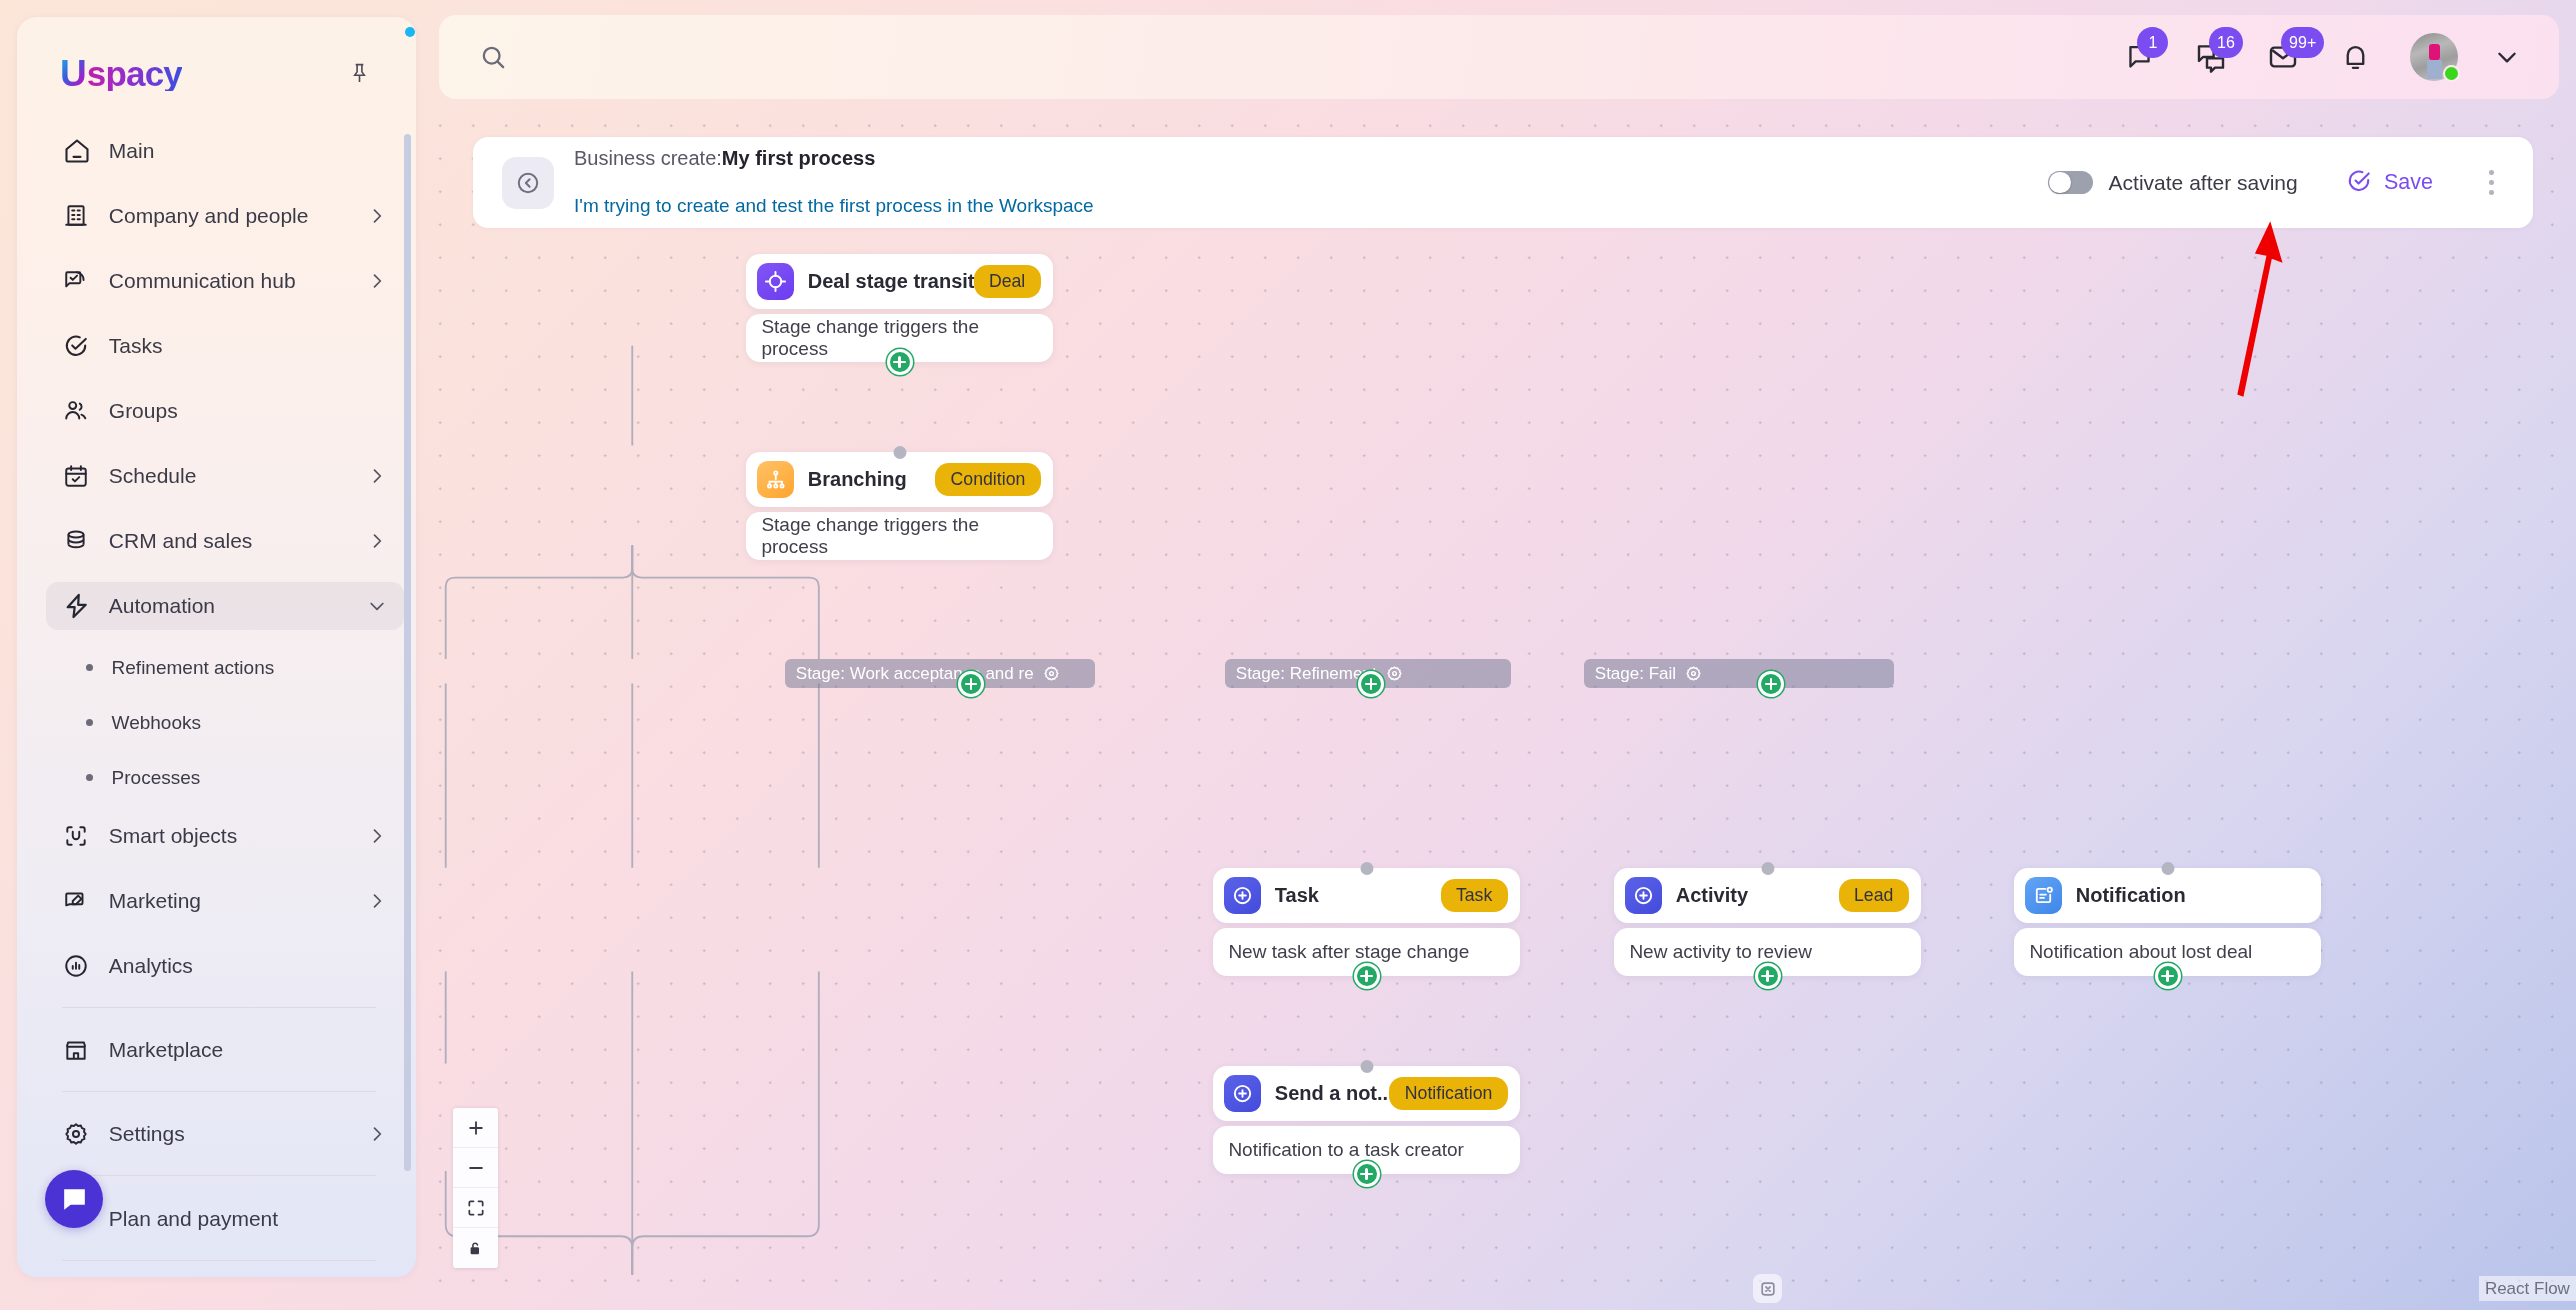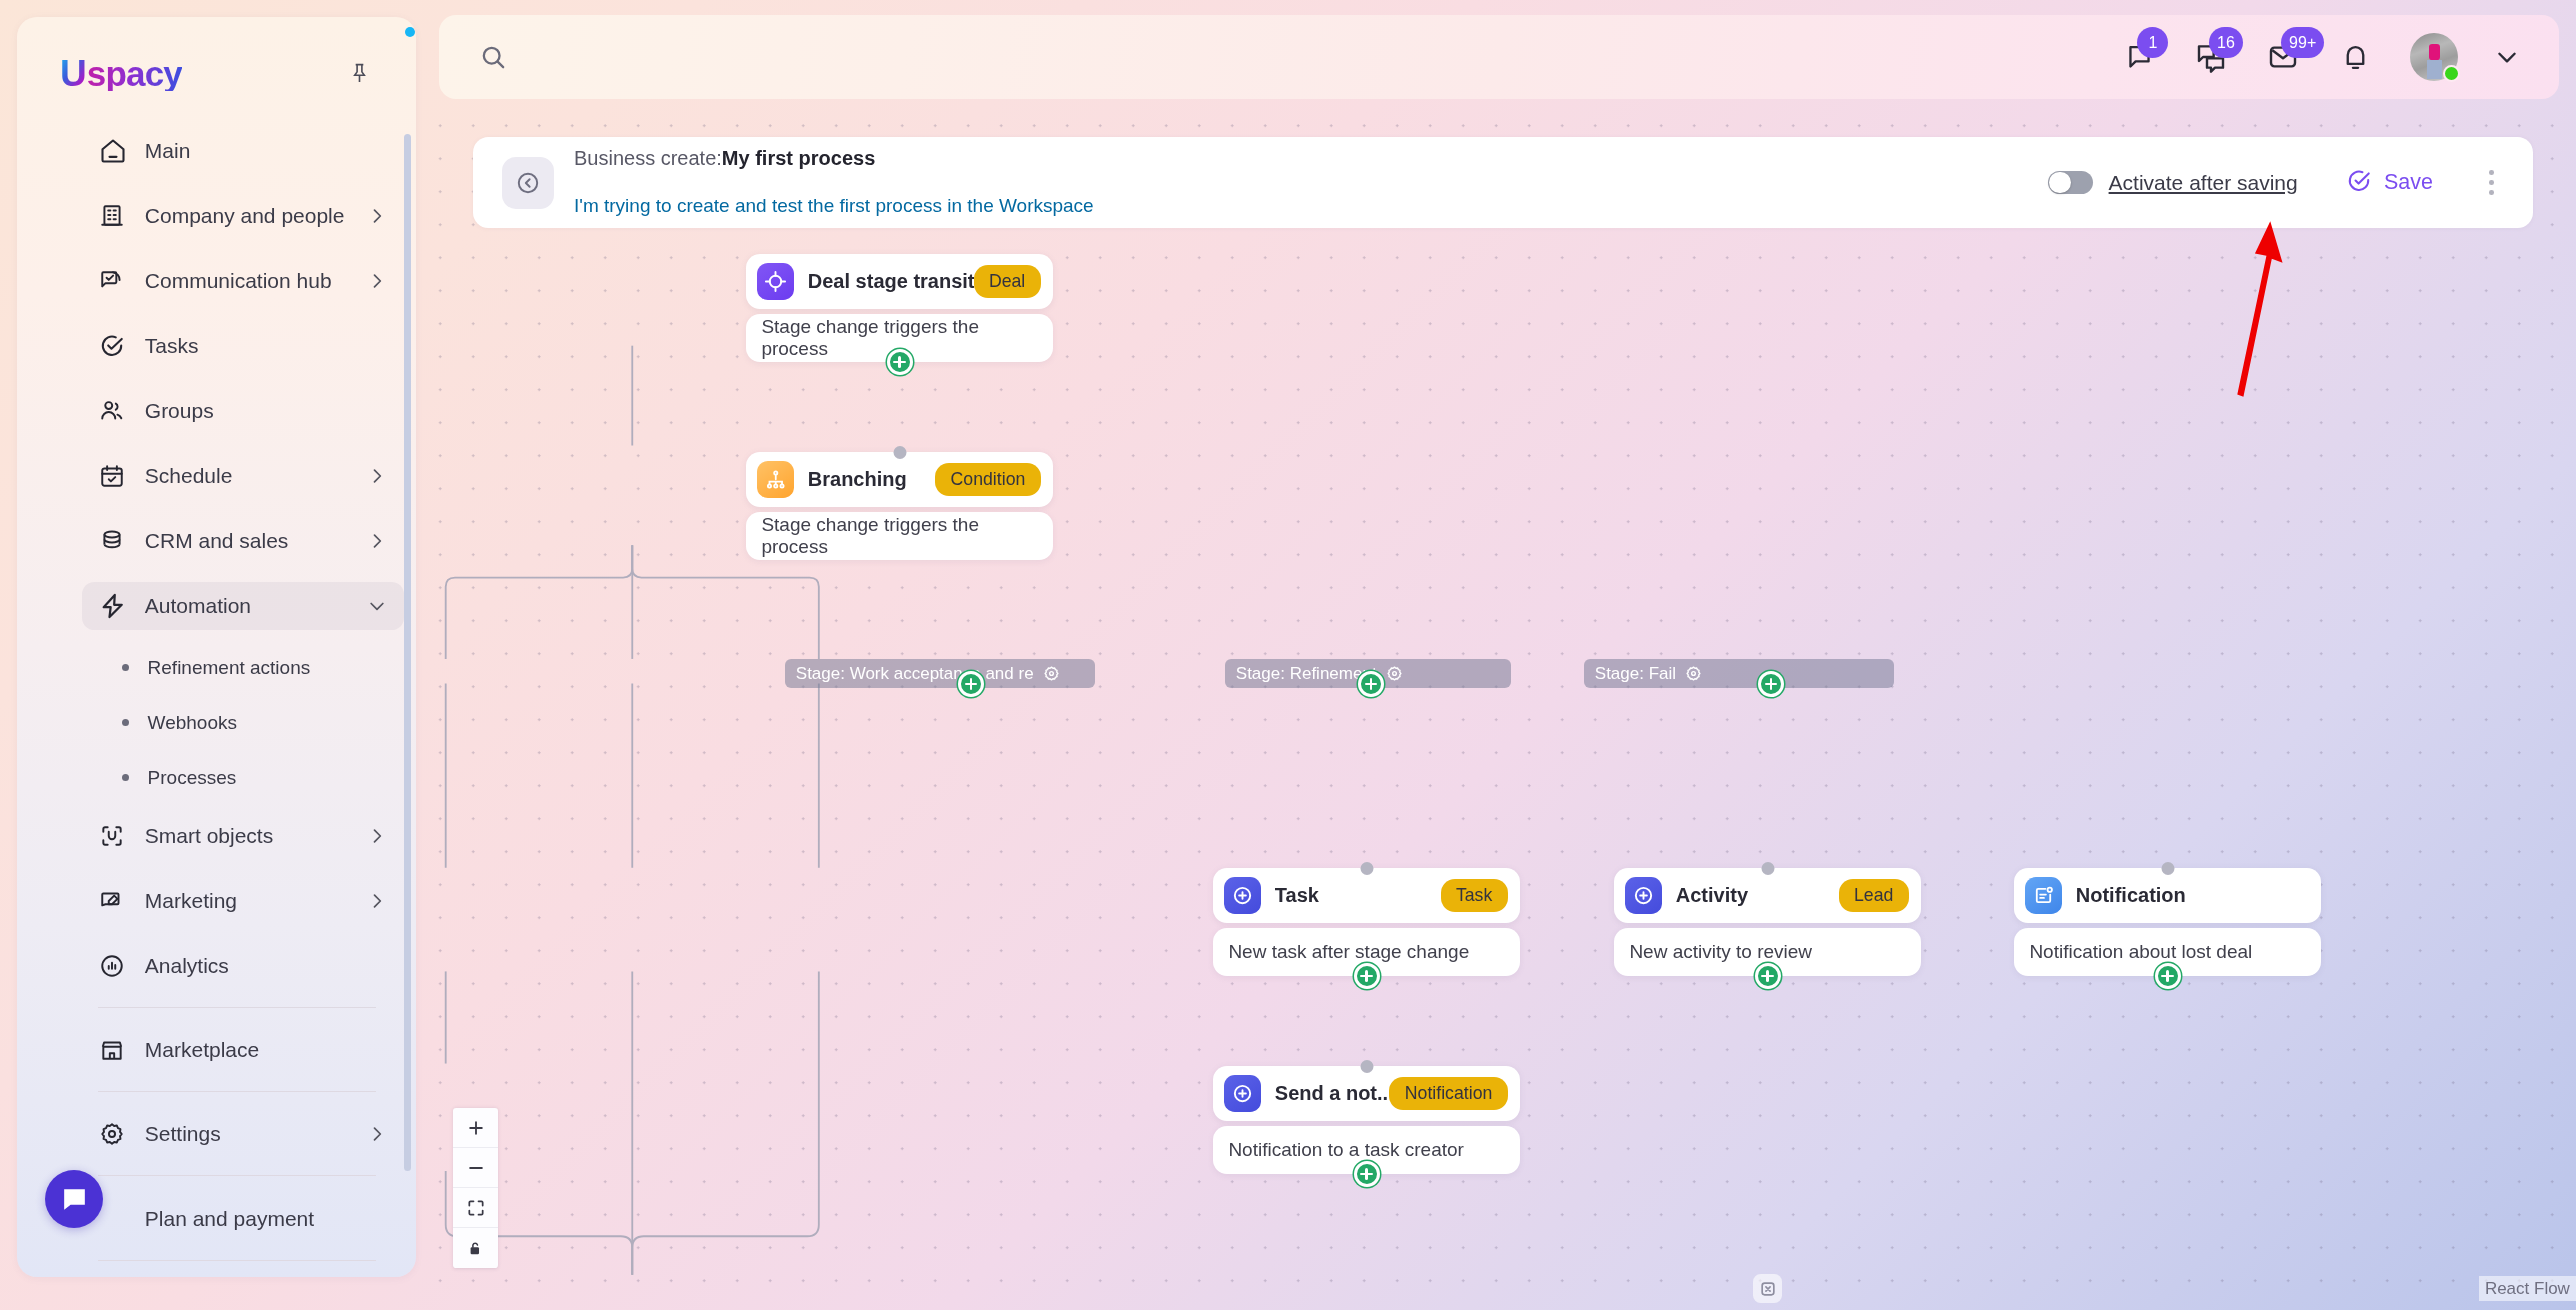--- a/index.html
+++ b/index.html
@@ -42,21 +42,21 @@
     position: absolute; width: 10px; height: 10px; border-radius: 50%;
     background: #17b6f5; right: 1.5px; top: 10px;
   }
   .logo-word {
     font-size: 35px; font-weight: bold; line-height: 1; letter-spacing: -0.8px;
     background: linear-gradient(95deg, #c31fa8 0%, #8f2fd0 45%, #3a4fe0 100%);
     -webkit-background-clip: text; background-clip: text; color: transparent;
   }
   .pin-btn { width: 32px; height: 32px; display: flex; align-items: center; justify-content: center; cursor: pointer; }
 
-  .nav { margin-top: 35px; padding-left: 36px; }
+  .nav { margin-top: 35px; }
   .nav-item {
     display: flex; align-items: center;
     height: 48px; margin: 0 12.3px 17px 29px;
     padding: 0 17px 0 17px; border-radius: 12.3px;
     cursor: pointer; position: relative;
   }
   .nav-item.active { background: rgba(150,140,160,.11); }
   .nav-ico { width: 35px; display:flex; align-items:center; justify-content:flex-start; flex: 0 0 35px; }
   .nav-label { font-size: 21px; color: #3b3b48; margin-left: 10.8px; white-space: nowrap; }
   .nav-arrow { margin-left: auto; display: flex; align-items:center; }
@@ -133,21 +133,21 @@
   .proc-sub { font-size: 19px; color: #0369a1; line-height: 1.35; margin-top: 22px; }
   .proc-right { margin-left: auto; display: flex; align-items: center; gap: 0; }
   .toggle {
     width: 45px; height: 23px; border-radius: 11.5px; background: #9da1ae;
     position: relative; cursor: pointer; flex: 0 0 45px;
   }
   .toggle-knob {
     position: absolute; left: 0.8px; top: 0.8px; width: 21.5px; height: 21.5px;
     border-radius: 50%; background: #fff; box-shadow: 0 0.8px 2.3px rgba(0,0,0,.25);
   }
-  .toggle-label { font-size: 21px; color: #3b3b48; margin-left: 15.4px; white-space: nowrap; text-decoration: underline; }
+  .toggle-label { font-size: 21px; color: #3b3b48; margin-left: 15.4px; white-space: nowrap; }
   .save-btn { display: flex; align-items: center; margin-left: 48px; cursor: pointer; justify-content: center; }
   .save-label { font-size: 21.5px; color: #7b4df0; margin-left: 12.3px; }
   .kebab { margin-left: 43px; width: 31px; height: 40px; display:flex; flex-direction: column; align-items:center; justify-content:center; gap:5.4px; cursor:pointer; }
   .kebab i { width: 4.6px; height: 4.6px; border-radius: 50%; background: #b3b3be; display:block; }
 
   
   #canvas {
     position: absolute; left: 416px; top: 100px; right: 0; bottom: 0;
     overflow: hidden;
   }

